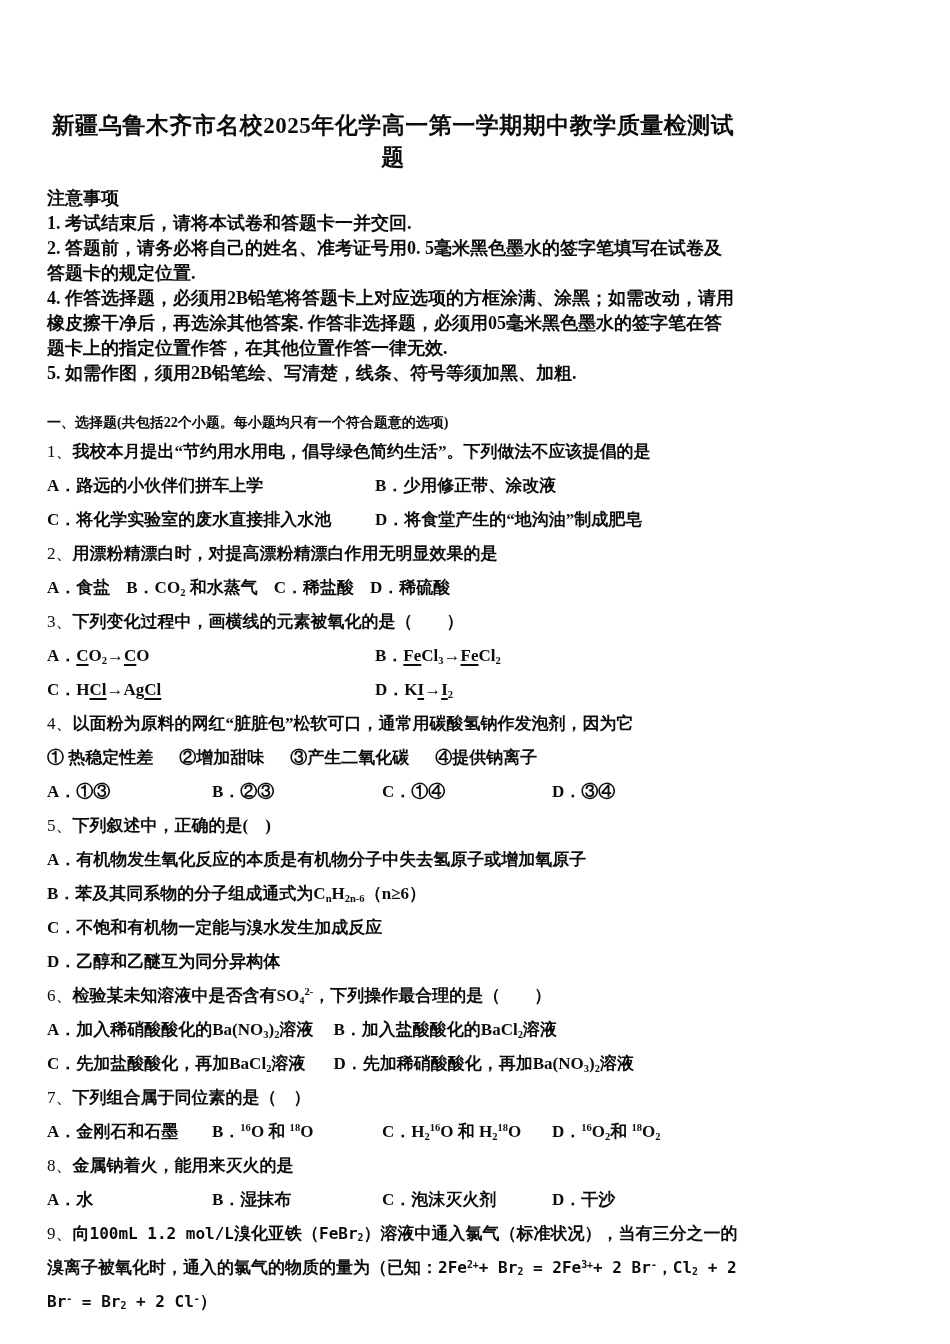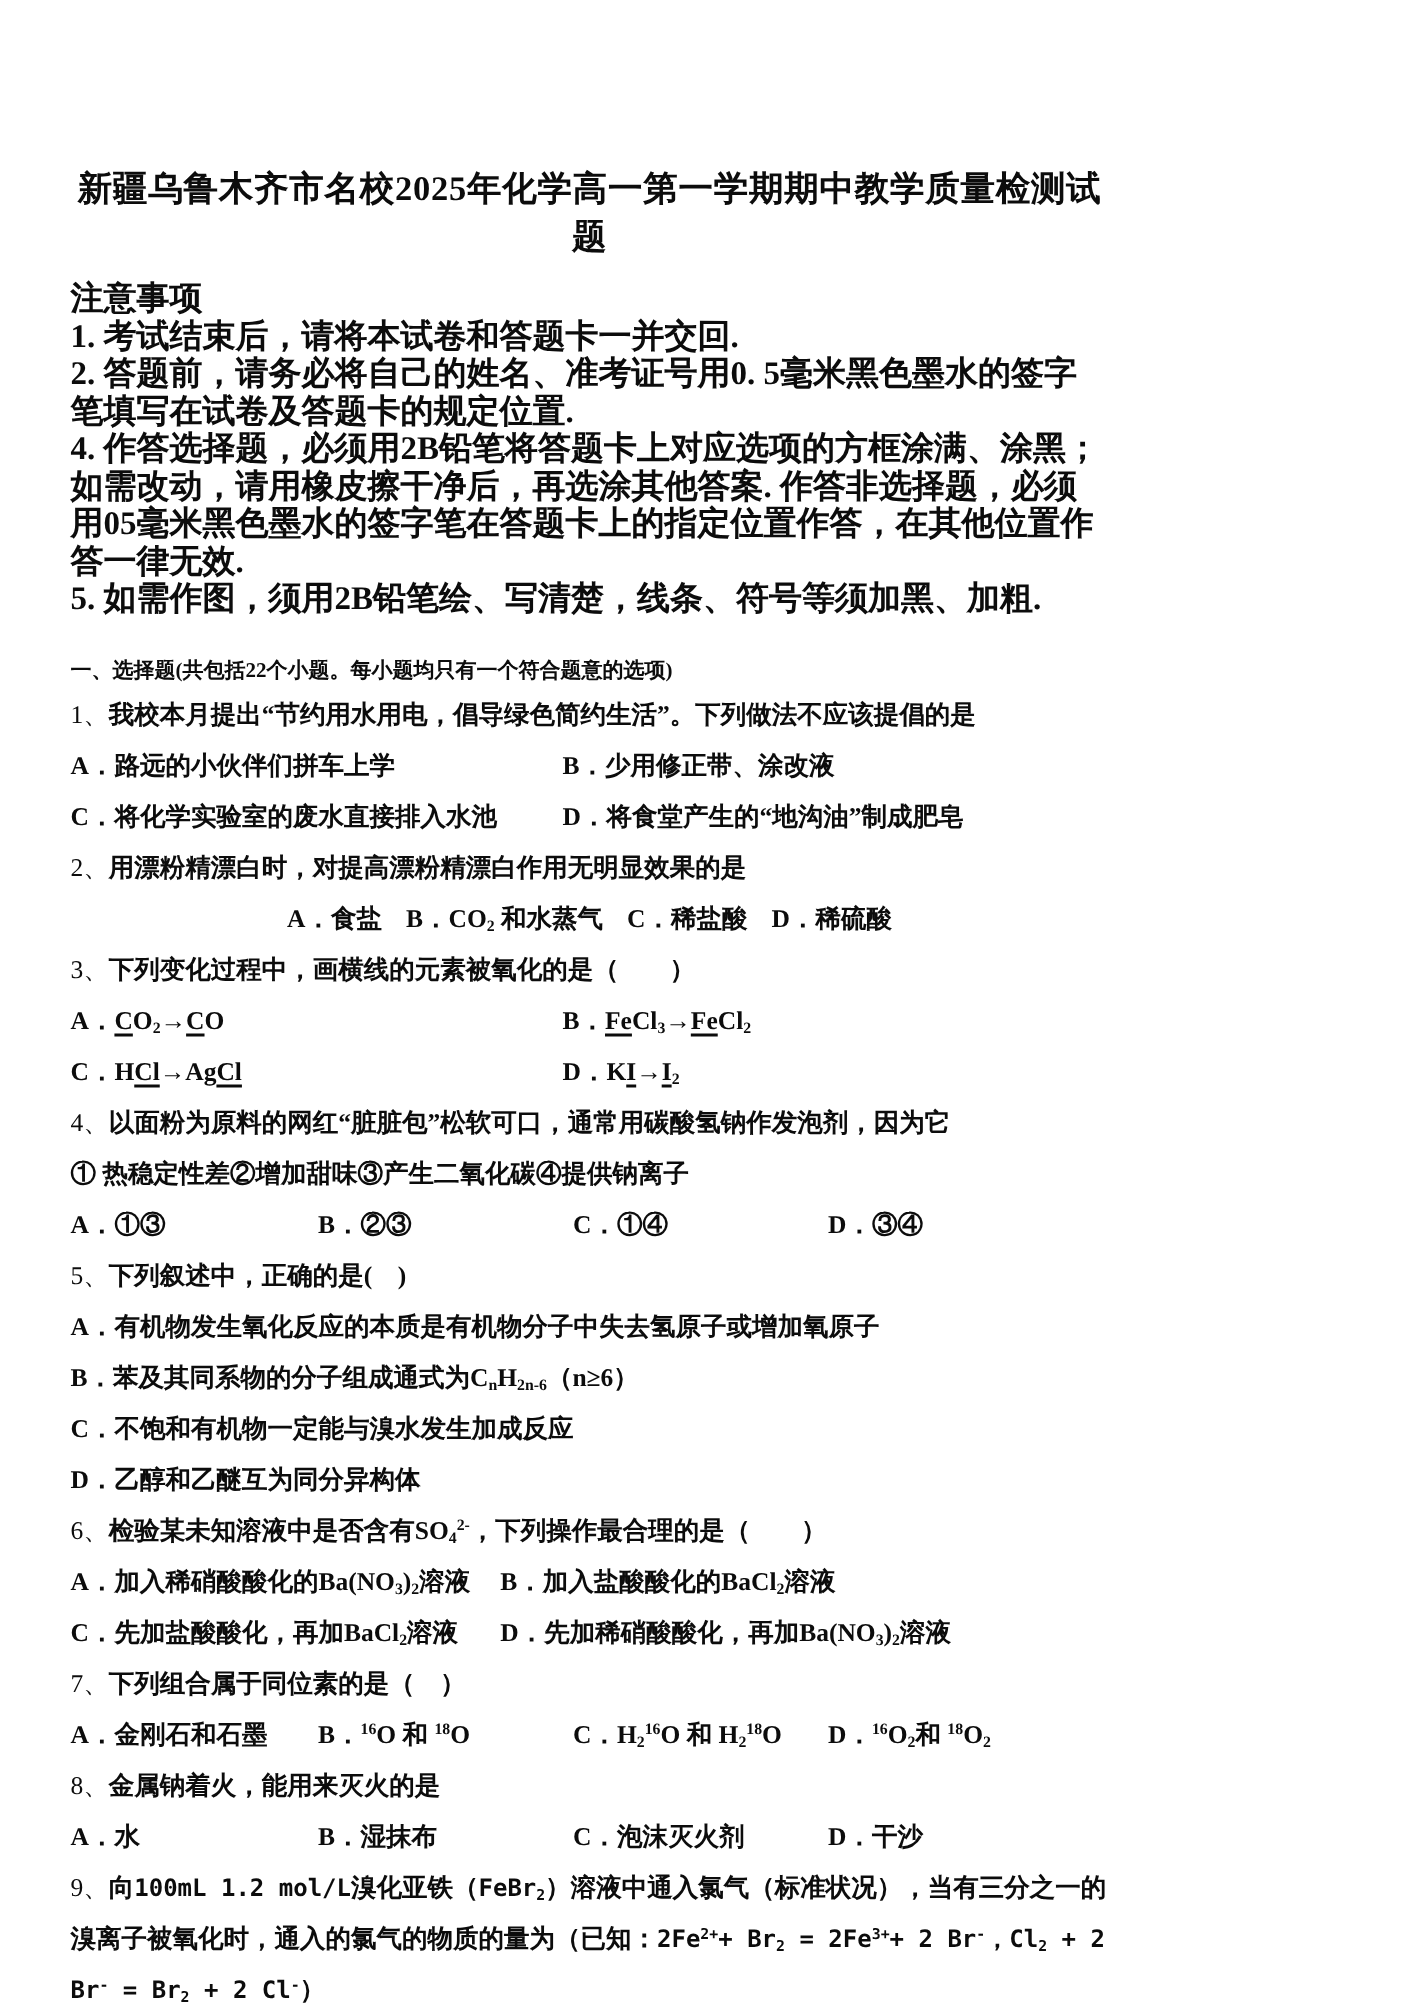--- a/index.html
+++ b/index.html
@@ -16,21 +16,21 @@
   }
   h1.title {
     font-size: 23px;
     font-weight: 700;
     text-align: center;
     line-height: 32px;
     margin: 0 0 12px 0;
     letter-spacing: 0.5px;
   }
   .notice-line {
-    font-size: 22px;
+    font-size: 18px;
     font-weight: 700;
     line-height: 25px;
     margin: 0;
   }
   .section-heading {
     font-size: 14px;
     font-weight: 700;
     line-height: 25px;
     margin: 24px 0 0 0;
   }
@@ -52,22 +52,22 @@
   .mono {
     font-family: "DejaVu Sans Mono", "Liberation Mono", monospace;
     font-weight: 700;
     font-size: 16px;
   }
   .opts-2col { display: grid; grid-template-columns: 328px 1fr; }
   .opts-2col-b { display: grid; grid-template-columns: max-content 1fr; column-gap: 20px; }
   .opts-2col-b .qline { white-space: nowrap; }
   .opts-4col { display: grid; grid-template-columns: 165px 170px 170px 1fr; }
   .opts-4col .qline { white-space: nowrap; }
-  .opts-flex { display: flex; gap: 16px; justify-content: center; }
-  .subitems { display: flex; }
+  .opts-flex { display: flex; gap: 16px; }
+  .subitems { display: flex; gap: 26px; }
 </style>
 </head>
 <body>
 
 <div class="page">
 
   <h1 class="title">新疆乌鲁木齐市名校2025年化学高一第一学期期中教学质量检测试题</h1>
 
   <div class="notice">
     <p class="notice-line">注意事项</p>

